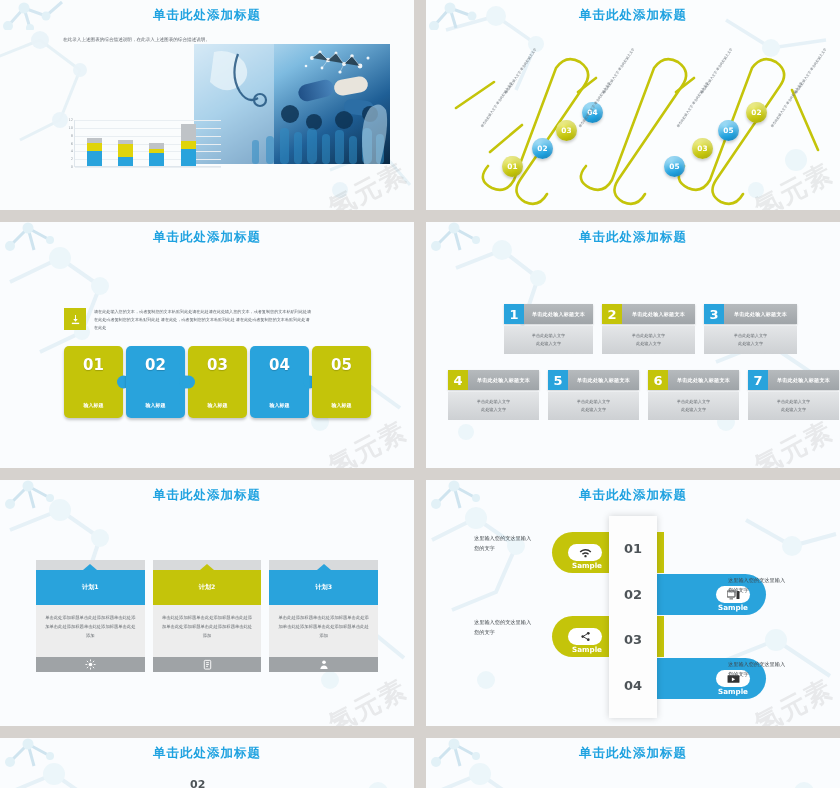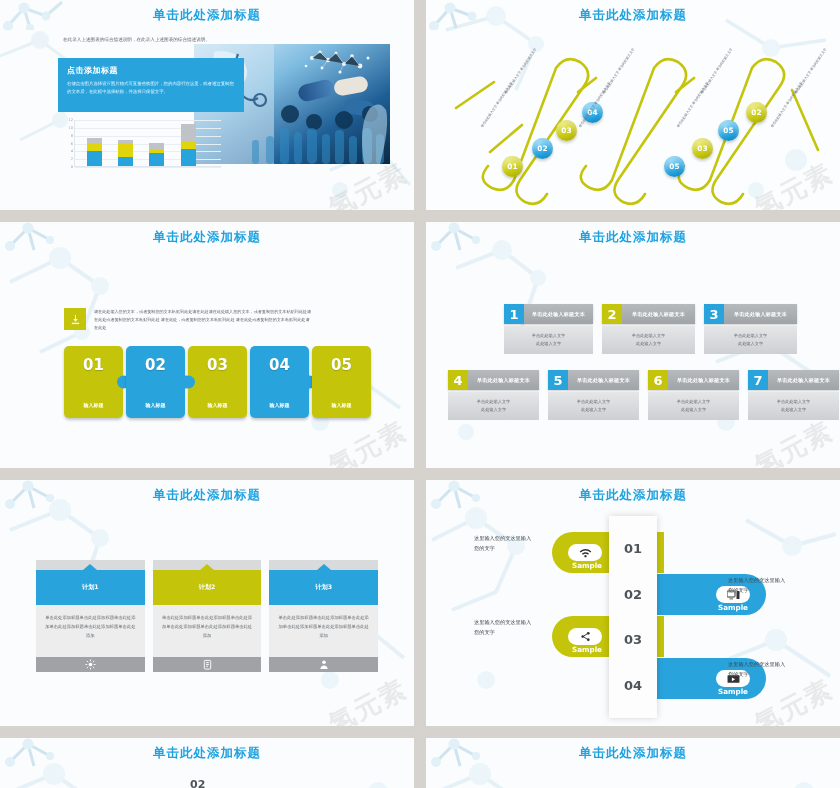--- a/index.html
+++ b/index.html
@@ -266,24 +266,20 @@
               <rect x="155" y="92" width="8" height="28" rx="4"></rect>
             <rect x="168" y="84" width="10" height="36" rx="5"></rect>
               <rect x="182" y="90" width="8" height="30" rx="4"></rect>
             <rect x="72" y="92" width="8" height="28" rx="4"></rect>
               <rect x="58" y="96" width="7" height="24" rx="3"></rect>
           </g>
           <path d="M176 64 q10 -8 16 2 q4 16 -6 54 h-16 q-6 -40 6 -56Z" fill="#bfe0f2" opacity=".55"></path>
         </svg>
       </div>
 
-      <div class="s1-card">
-        <h4>点击添加标题</h4>
-        <p>右键点击图片选择设置图片格式可直接替换图片，您的内容打在这里，或者通过复制您的文本后，在此框中选择粘贴，并选择只保留文字。</p>
-      </div>
 
       <div class="s1-chart">
         <div class="plot" id="s1plot">
             <div class="gl" style="top: 100%;"></div>
             <div class="ylab" style="top: 100%;">0</div>
             <div class="gl" style="top: 83.3333%;"></div>
             <div class="ylab" style="top: 83.3333%;">2</div>
             <div class="gl" style="top: 66.6667%;"></div>
             <div class="ylab" style="top: 66.6667%;">4</div>
             <div class="gl" style="top: 50%;"></div>

